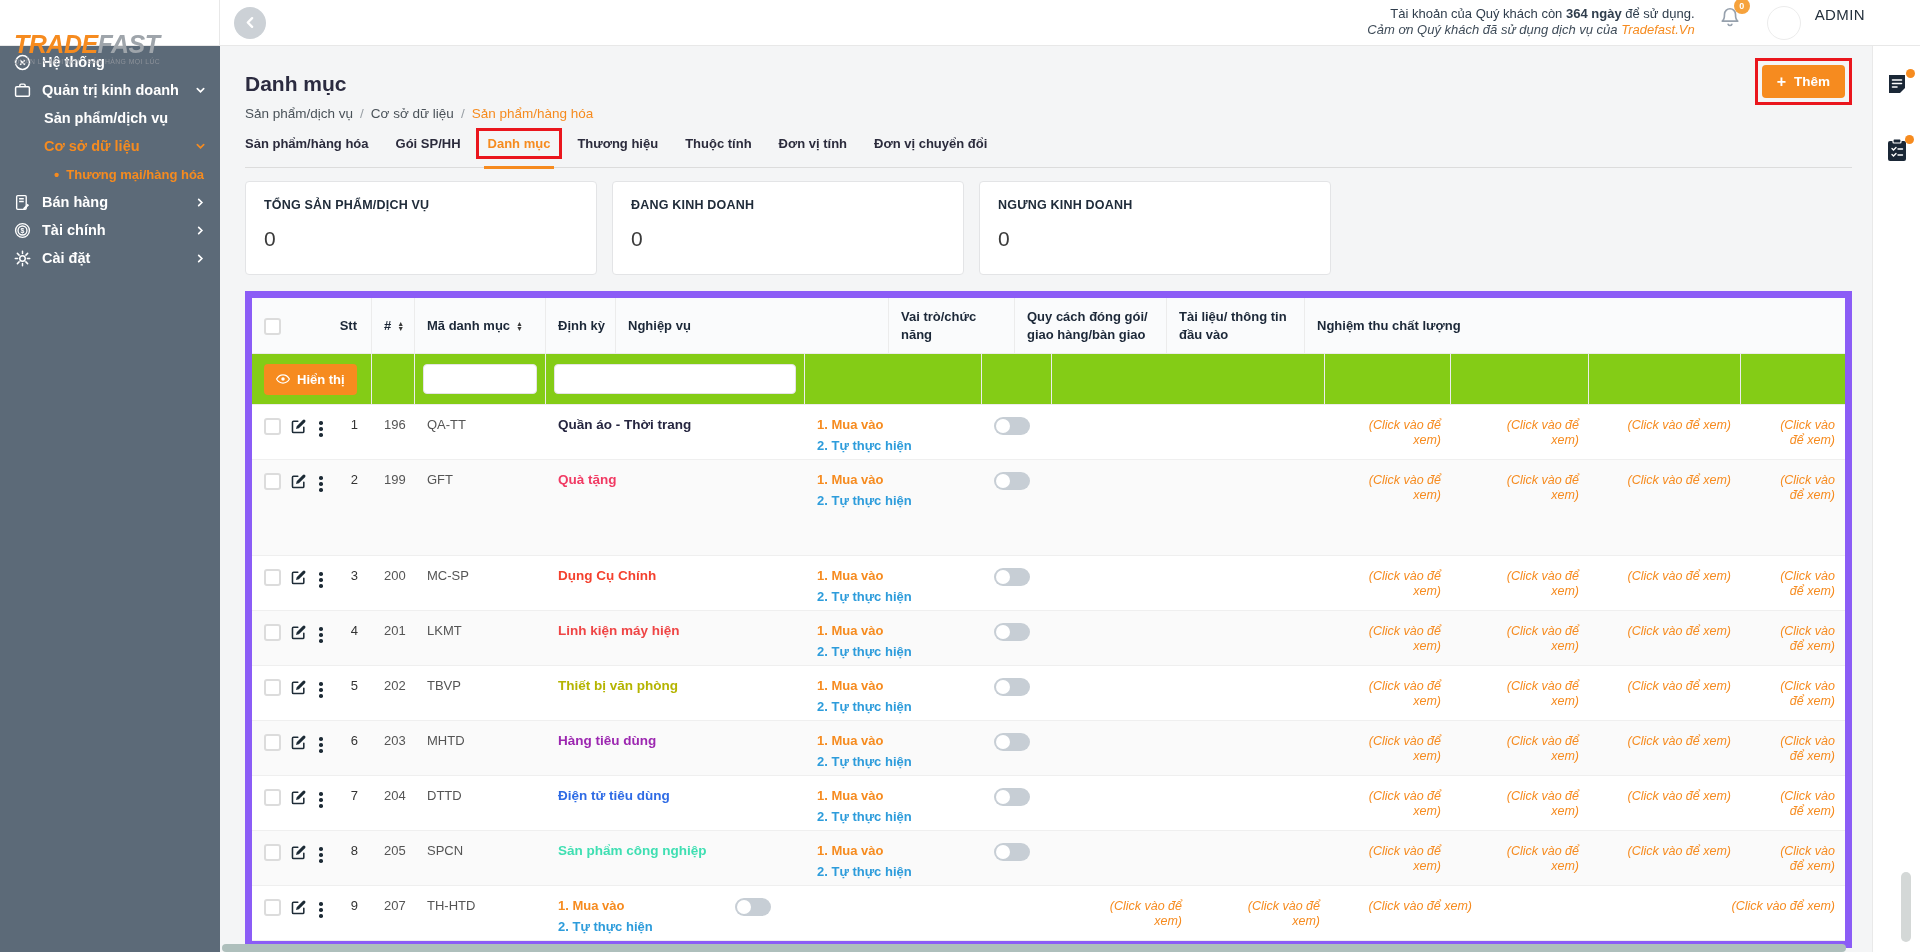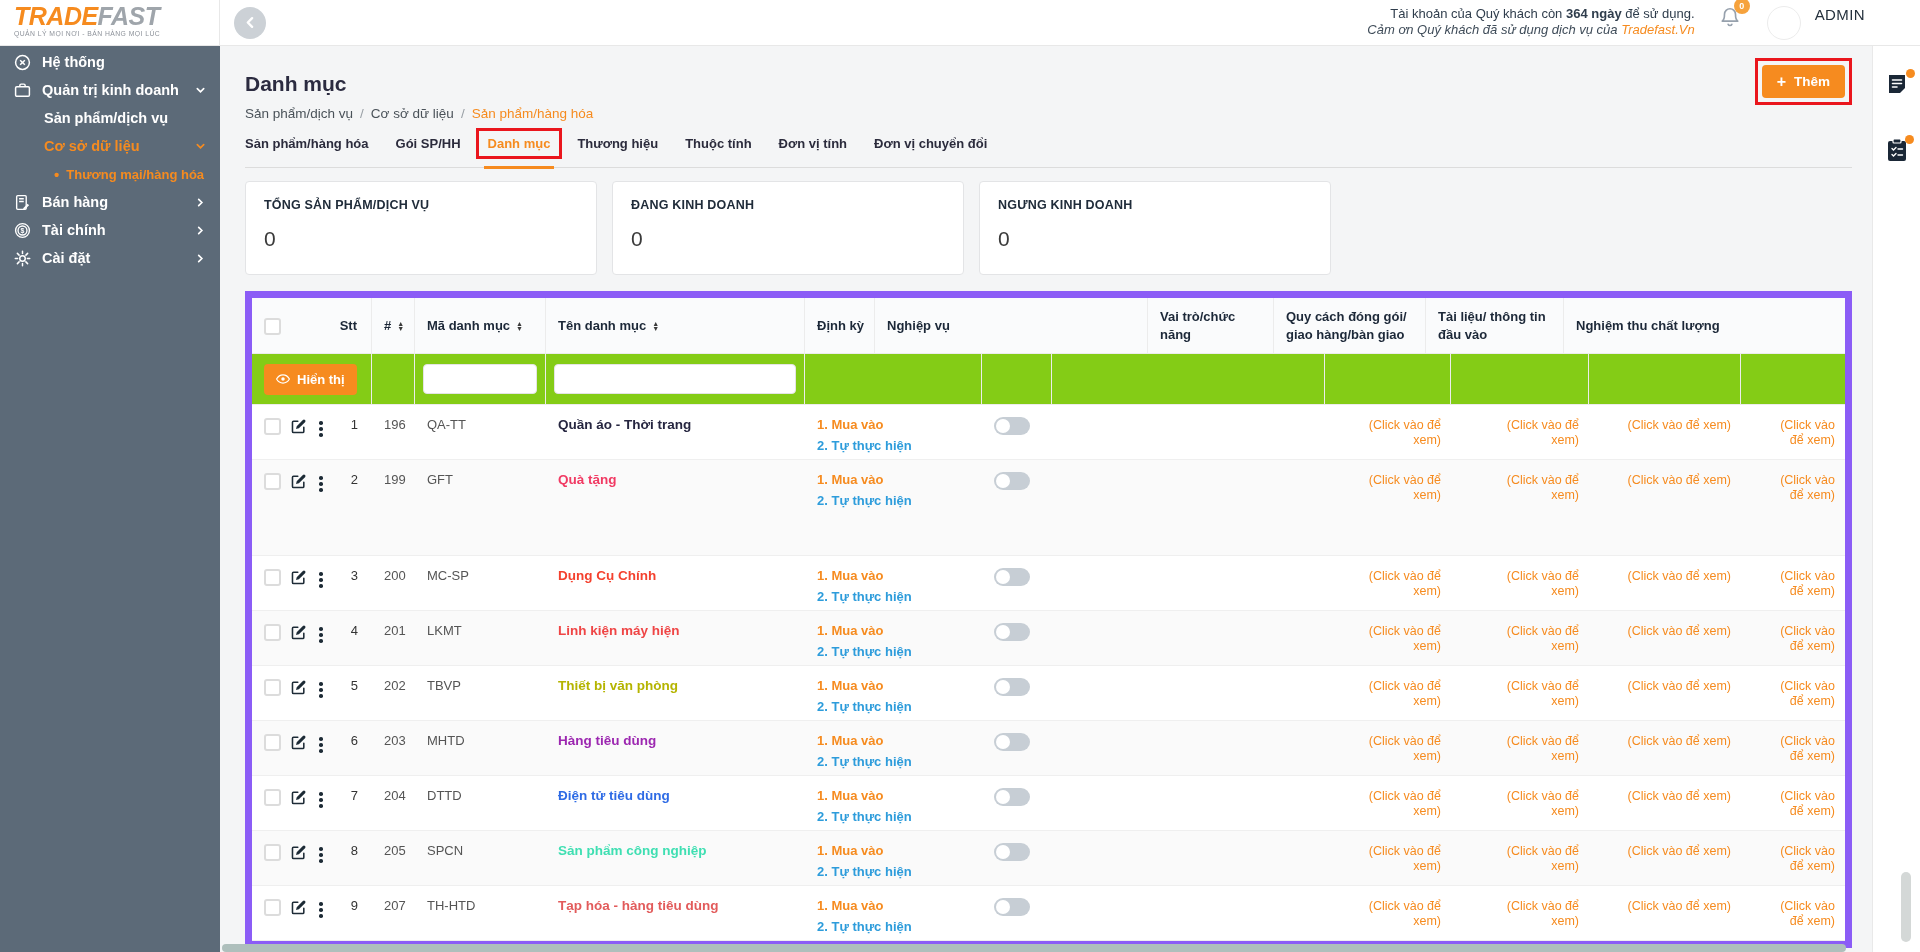--- a/index.html
+++ b/index.html
@@ -3,21 +3,21 @@
 <meta charset="utf-8">
 <style>
   * { margin:0; padding:0; box-sizing:border-box; }
   html,body { width:1920px; height:952px; overflow:hidden; }
   body { font-family:"Liberation Sans", sans-serif; background:#f4f5f6; position:relative; color:#333; }
 
   
   .sidebar { position:absolute; left:0; top:0; width:220px; height:952px; background:#5c6a78; z-index:3; }
   .logo-box { position:absolute; left:0; top:0; width:220px; height:46px; background:#fff;
               border-bottom:1px solid #e8e8e8; border-right:1px solid #e8e8e8; padding:3px 0 0 14px; }
-  .logo-line { font-size:25px; font-weight:bold; font-style:italic; line-height:27px; letter-spacing:-0.5px; }
+  .logo-line { font-size:25px; font-weight:bold; font-style:italic; line-height:27px; letter-spacing:-0.5px;margin-top:28px; }
   .logo-trade { color:#f68b1f; } .logo-fast { color:#9fa5ab; }
   .logo-tagline { font-size:6.8px; color:#8d929a; letter-spacing:0.45px; margin-top:0; }
   .menu { padding-top:48px; }
   .menu-item { display:flex; align-items:center; color:#fff; font-size:14.5px; font-weight:600;
                height:28px; padding:0 14px; cursor:pointer; white-space:nowrap; }
   .menu-item .mi-icon { width:18px; margin-right:10px; display:flex; align-items:center; }
   .menu-item .chev { margin-left:auto; display:flex; }
   .menu-item.l2 { padding-left:44px; }
   .menu-item.l3 { padding-left:54px; font-size:13px; }
   .menu-item.orange { color:#f68b1f; }
@@ -104,21 +104,21 @@
   .dots { display:flex; flex-direction:column; gap:2.5px; cursor:pointer; padding:2px 3px; margin-top:2px; }
   .dots i { width:3.5px; height:3.5px; background:#1d2b36; border-radius:50%; display:block; }
   .stt { flex:1; text-align:right; color:#333; }
   .cell.c2, .cell.c3 { color:#555; }
   .cat-name { font-weight:bold; font-size:13.5px; cursor:pointer; }
   .m1 { color:#f68b1f; font-weight:bold; }
   .m2 { color:#2d9cdb; font-weight:bold; margin-top:6px; }
   .toggle { width:36px; height:18px; background:#c7ced5; border-radius:10px; position:relative; display:inline-block; cursor:pointer; }
   .toggle::after { content:''; position:absolute; left:2px; top:2px; width:14px; height:14px; background:#fff; border-radius:50%; }
   .cell.hint { text-align:right; padding-right:10px; }
-  .cell.hint span { color:#f68b1f; font-size:12.5px; cursor:pointer;margin-left:14px; }
+  .cell.hint span { font-style:italic; color:#f68b1f; font-size:12.5px; cursor:pointer;margin-left:14px; }
 
   .hscroll-thumb { position:absolute; left:2px; right:26px; bottom:0; height:8px; background:#aebfbc; border-radius:4px; }
 </style>
 </head>
 <body>
 
 <div class="topbar">
   <div class="back-btn">
     <svg width="13" height="13" viewBox="0 0 12 12">
         <polyline points="7.5,2 3.5,6 7.5,10" fill="none" stroke="#fff" stroke-width="2.2" stroke-linecap="round" stroke-linejoin="round"></polyline>
@@ -299,27 +299,20 @@
         </div>
         <div class="th c2 sortable">
             <span>#</span>
             <span class="th-sort">
               <span>▲</span>
               <span>▼</span>
             </span>
           </div>
         <div class="th c3 sortable">
             <span>Mã danh mục</span>
-            <span class="th-sort">
-              <span>▲</span>
-              <span>▼</span>
-            </span>
-          </div>
-        <div class="th c4 sortable">
-            <span>Tên danh mục</span>
             <span class="th-sort">
               <span>▲</span>
               <span>▼</span>
             </span>
           </div>
         <div class="th c6">Định kỳ</div>
         <div class="th c7">Nghiệp vụ</div>
         <div class="th c8">Vai trò/chức năng</div>
         <div class="th c10">Quy cách đóng gói/ giao hàng/bàn giao</div>
         <div class="th c9">Tài liệu/ thông tin đầu vào</div>
@@ -602,21 +595,20 @@
       </span>
       <span class="dots">
                 <i></i>
                 <i></i>
                 <i></i>
               </span>
       <span class="stt">9</span>
     </div>
     <div class="cell c2">207</div>
     <div class="cell c3">TH-HTD</div>
-    <div class="cell c4"><span class="cat-name" style="color: rgb(226, 91, 91);">Tạp hóa - hàng tiêu dùng</span></div>
     <div class="cell c5">
       <div class="m1">1. Mua vào</div>
       <div class="m2">2. Tự thực hiện</div>
     </div>
     <div class="cell c6"><span class="toggle"></span></div>
     <div class="cell c7"></div>
     <div class="cell c8 hint"><span>(Click vào để xem)</span></div>
     <div class="cell c9 hint"><span>(Click vào để xem)</span></div>
     <div class="cell c10 hint"><span>(Click vào để xem)</span></div>
     <div class="cell c11 hint"><span>(Click vào để xem)</span></div>

